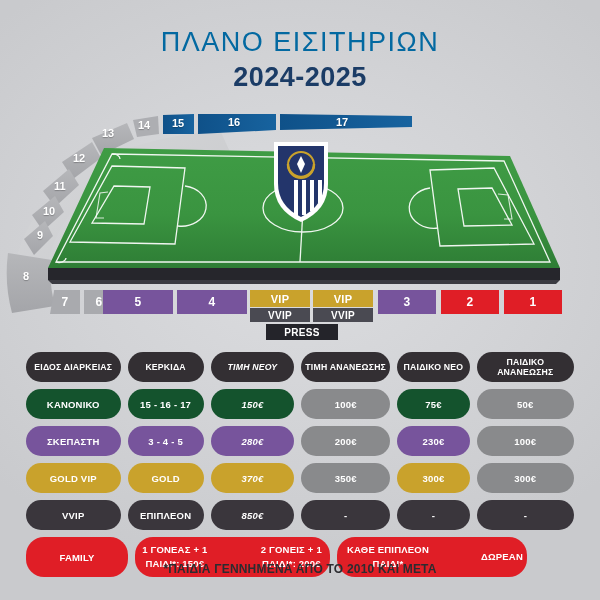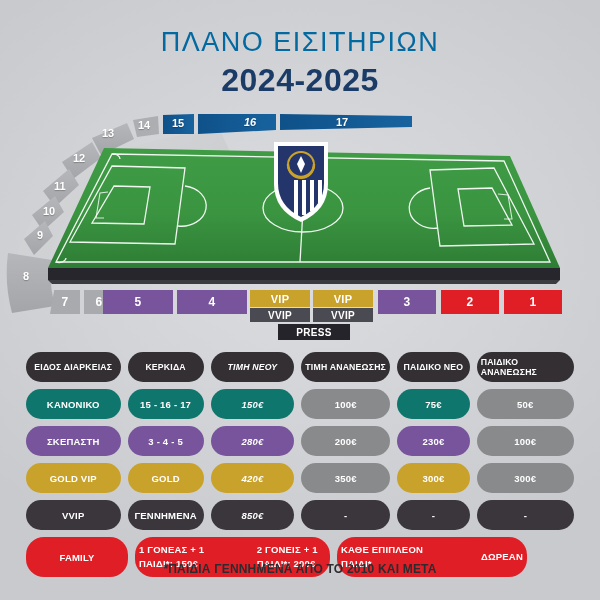--- a/index.html
+++ b/index.html
@@ -12,21 +12,21 @@
     -webkit-font-smoothing: antialiased;
   }
 
   
   .title-wrap { text-align: center; padding-top: 28px; }
   .title-main {
     font-size: 27px; letter-spacing: 1.5px; color: #0369a1;
     font-weight: 400; line-height: 1.05;
   }
   .title-year {
-    font-size: 32px; font-weight: bold; color: #1b3c66;
+    font-size: 27px; font-weight: bold; color: #1b3c66;
     letter-spacing: 0.5px; margin-top: 6px;
   }
 
   
   .stadium { position: absolute; left: 0; top: 108px; width: 600px; height: 235px; }
   .stadium svg { display: block; }
 
   .seg-label {
     position: absolute; color: #ffffff; font-weight: bold;
     font-size: 11px; text-align: center; pointer-events: none;
@@ -40,26 +40,26 @@
     color: #fff; font-weight: bold; font-size: 12px; letter-spacing: .3px;
   }
   .blk.sm { font-size: 11px; }
 
   
   .table { position: absolute; left: 26px; top: 352px; width: 548px; }
   .trow { display: flex; gap: 7px; margin-bottom: 7px; }
   .cell {
     height: 30px; border-radius: 15px; display: flex; align-items: center;
     justify-content: center; color: #fff; font-weight: bold; font-size: 9.5px;
-    letter-spacing: .2px; text-align: left; padding: 0 4px;
+    letter-spacing: .2px; text-align: center; padding: 0 4px;
   }
   .c1 { width: 102px; } .c2 { width: 82px; } .c3 { width: 90px; font-style: italic; }
   .c4 { width: 96px; } .c5 { width: 78px; } .c6 { width: 105px; }
   .head { background: #332f33; font-size: 8.7px; }
-  .blue { background: #0f766e; }
+  .blue { background: #14532d; }
   .gray { background: #898a8c; }
   .purple { background: #77549c; }
   .gold { background: #c9a22c; }
   .dark { background: #3a363c; }
   .red  { background: #e01e26; }
   .famrow .cell { height: 40px; border-radius: 18px; }
   .fam-wide1 { width: 195px; line-height: 1.45; }
   .fam-wide2 { width: 190px; line-height: 1.45; }
   .two-line { display: flex; flex-direction: row; justify-content: center; gap: 46px; }
 
@@ -166,21 +166,21 @@
       </g>
       <circle cx="29" cy="25" r="13" fill="#23356b" stroke="#c9a22c" stroke-width="2"></circle>
       <path d="M 29 16 L 33 24 L 29 33 L 25 24 Z" fill="#ffffff"></path>
       <path d="M 16 24 A 13 13 0 0 0 29 37 A 13 13 0 0 0 42 24" fill="none" stroke="#c9a22c" stroke-width="2.5"></path>
     </g>
   </svg>
 
   <span class="seg-label" style="left:102px; top:19px;">13</span>
   <span class="seg-label" style="left:138px; top:11px;">14</span>
   <span class="seg-label" style="left:172px; top:9px;">15</span>
-  <span class="seg-label" style="left:244px; top:8px;font-style:italic;">16</span>
+  <span class="seg-label" style="left:228px; top:8px;">16</span>
   <span class="seg-label" style="left:336px; top:8px;">17</span>
 
   <span class="seg-label" style="left:73px; top:44px;">12</span>
   <span class="seg-label" style="left:54px; top:72px;">11</span>
   <span class="seg-label" style="left:43px; top:97px;">10</span>
   <span class="seg-label" style="left:37px; top:121px;">9</span>
   <span class="seg-label" style="left:23px; top:162px;">8</span>
 </div>
 
 <div class="botrow">
@@ -222,21 +222,21 @@
   </div>
 
   <div class="blk" style="left:441px; top:7px; width:58px; height:24px; background:#e01e26;">
     <span>2</span>
   </div>
 
   <div class="blk" style="left:504px; top:7px; width:58px; height:24px; background:#e01e26;">
     <span>1</span>
   </div>
 
-  <div class="blk sm" style="left:266px; top:41px; width:72px; height:16px; background:#24242a; font-size:10px;margin-left:12px;">
+  <div class="blk sm" style="left:266px; top:41px; width:72px; height:16px; background:#24242a; font-size:10px;">
     <span>PRESS</span>
   </div>
 </div>
 
 <div class="table">
 
   <div class="trow">
     <div class="cell head c1">ΕΙΔΟΣ ΔΙΑΡΚΕΙΑΣ</div>
     <div class="cell head c2">ΚΕΡΚΙΔΑ</div>
     <div class="cell head c3">ΤΙΜΗ ΝΕΟΥ</div>
@@ -259,29 +259,29 @@
     <div class="cell purple c2">3 - 4 - 5</div>
     <div class="cell purple c3">280€</div>
     <div class="cell gray   c4">200€</div>
     <div class="cell purple c5">230€</div>
     <div class="cell gray   c6">100€</div>
   </div>
 
   <div class="trow">
     <div class="cell gold c1">GOLD VIP</div>
     <div class="cell gold c2">GOLD</div>
-    <div class="cell gold c3">420€</div>
+    <div class="cell gold c3">370€</div>
     <div class="cell gray c4">350€</div>
     <div class="cell gold c5">300€</div>
     <div class="cell gray c6">300€</div>
   </div>
 
   <div class="trow">
     <div class="cell dark c1">VVIP</div>
-    <div class="cell dark c2">ΓΕΝΝΗΜΕΝΑ</div>
+    <div class="cell dark c2">ΕΠΙΠΛΕΟΝ</div>
     <div class="cell dark c3">850€</div>
     <div class="cell dark c4">-</div>
     <div class="cell dark c5">-</div>
     <div class="cell dark c6">-</div>
   </div>
 
   <div class="trow famrow">
     <div class="cell red c1">FAMILY</div>
     <div class="cell red fam-wide1 two-line">
       <span>1 ΓΟΝΕΑΣ + 1 ΠΑΙΔΙ*: 150€</span>

